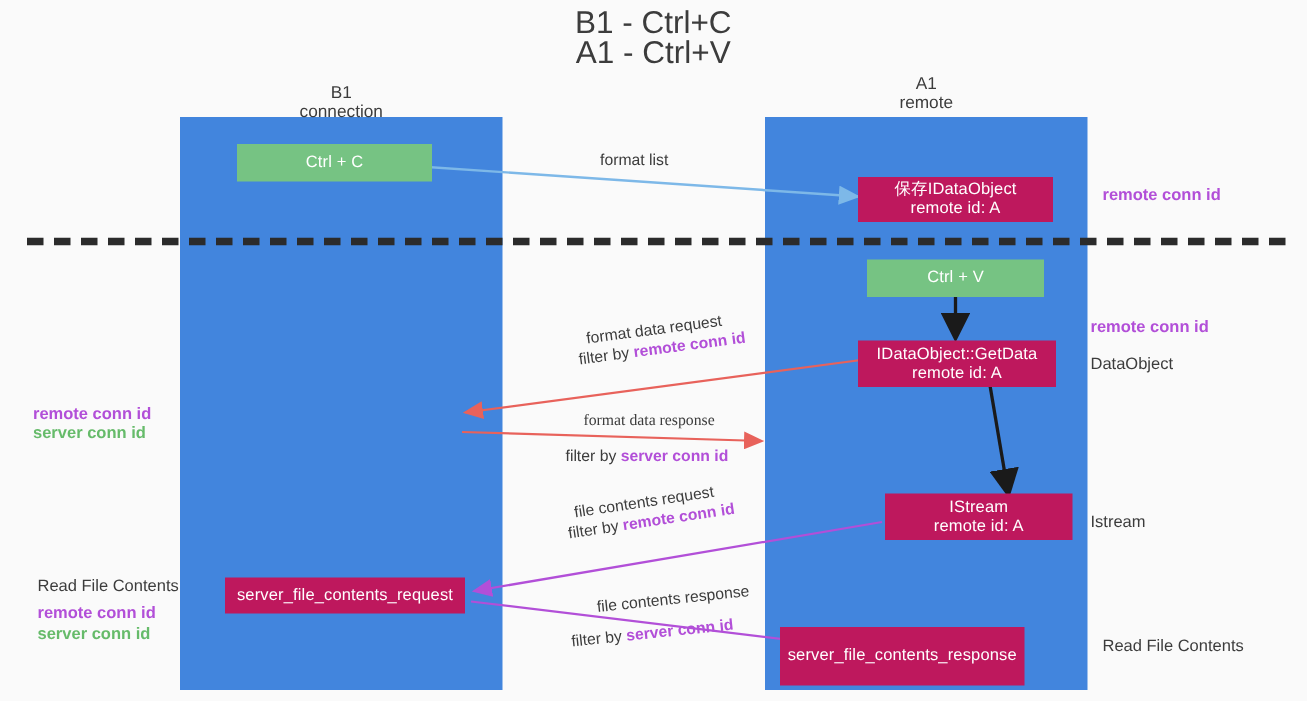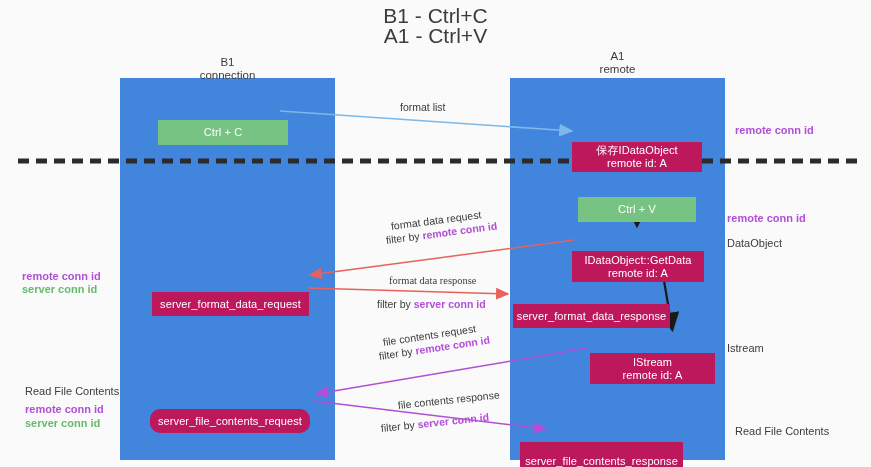--- a/index.html
+++ b/index.html
@@ -52,21 +52,20 @@
     display: flex;
     flex-direction: column;
     align-items: center;
     justify-content: center;
     text-align: center;
     color: #ffffff;
     font-size: 11px;
     line-height: 13px;
     letter-spacing: 0.1px;
     padding: 2px 4px;
-    margin-top: 24px;
   }
   .node .l2 { font-size: 11px; }
   .node-green { background: #76c383; }
   .node-orange { background: #be185d; }
 
   
   .edge-label {
     font-size: 10.5px;
     color: #3c3c3c;
     white-space: nowrap;
@@ -149,34 +148,28 @@
 
   <div class="abs node node-green" style="left:578px; top:173px; width:118px; height:25px;">
     <span>Ctrl + V</span>
   </div>
 
   <div class="abs node node-orange" style="left:572px; top:227px; width:132px; height:31px;">
     <span>IDataObject::GetData</span>
     <span class="l2">remote id: A</span>
   </div>
 
-  <div class="abs node node-orange" style="left:152px; top:268px; width:157px; height:24px;">
-    <span>server_format_data_request</span>
-  </div>
-
-  <div class="abs node node-orange" style="left:513px; top:280px; width:157px; height:24px;">
-    <span>server_format_data_response</span>
-  </div>
+
 
   <div class="abs node node-orange" style="left:590px; top:329px; width:125px; height:31px;">
     <span>IStream</span>
     <span class="l2">remote id: A</span>
   </div>
 
-  <div class="abs node node-orange" style="left:150px; top:385px; width:160px; height:24px;border-radius:10px;">
+  <div class="abs node node-orange" style="left:150px; top:385px; width:160px; height:24px;">
     <span>server_file_contents_request</span>
   </div>
 
   <div class="abs node node-orange" style="left:520px; top:418px; width:163px; height:39px;">
     <span>server_file_contents_response</span>
   </div>
 
   <div class="abs edge-label" style="left:400px; top:101px;">format list</div>
 
   <div class="abs edge-label rot-a" style="left:391px; top:220px;">format data request</div>

